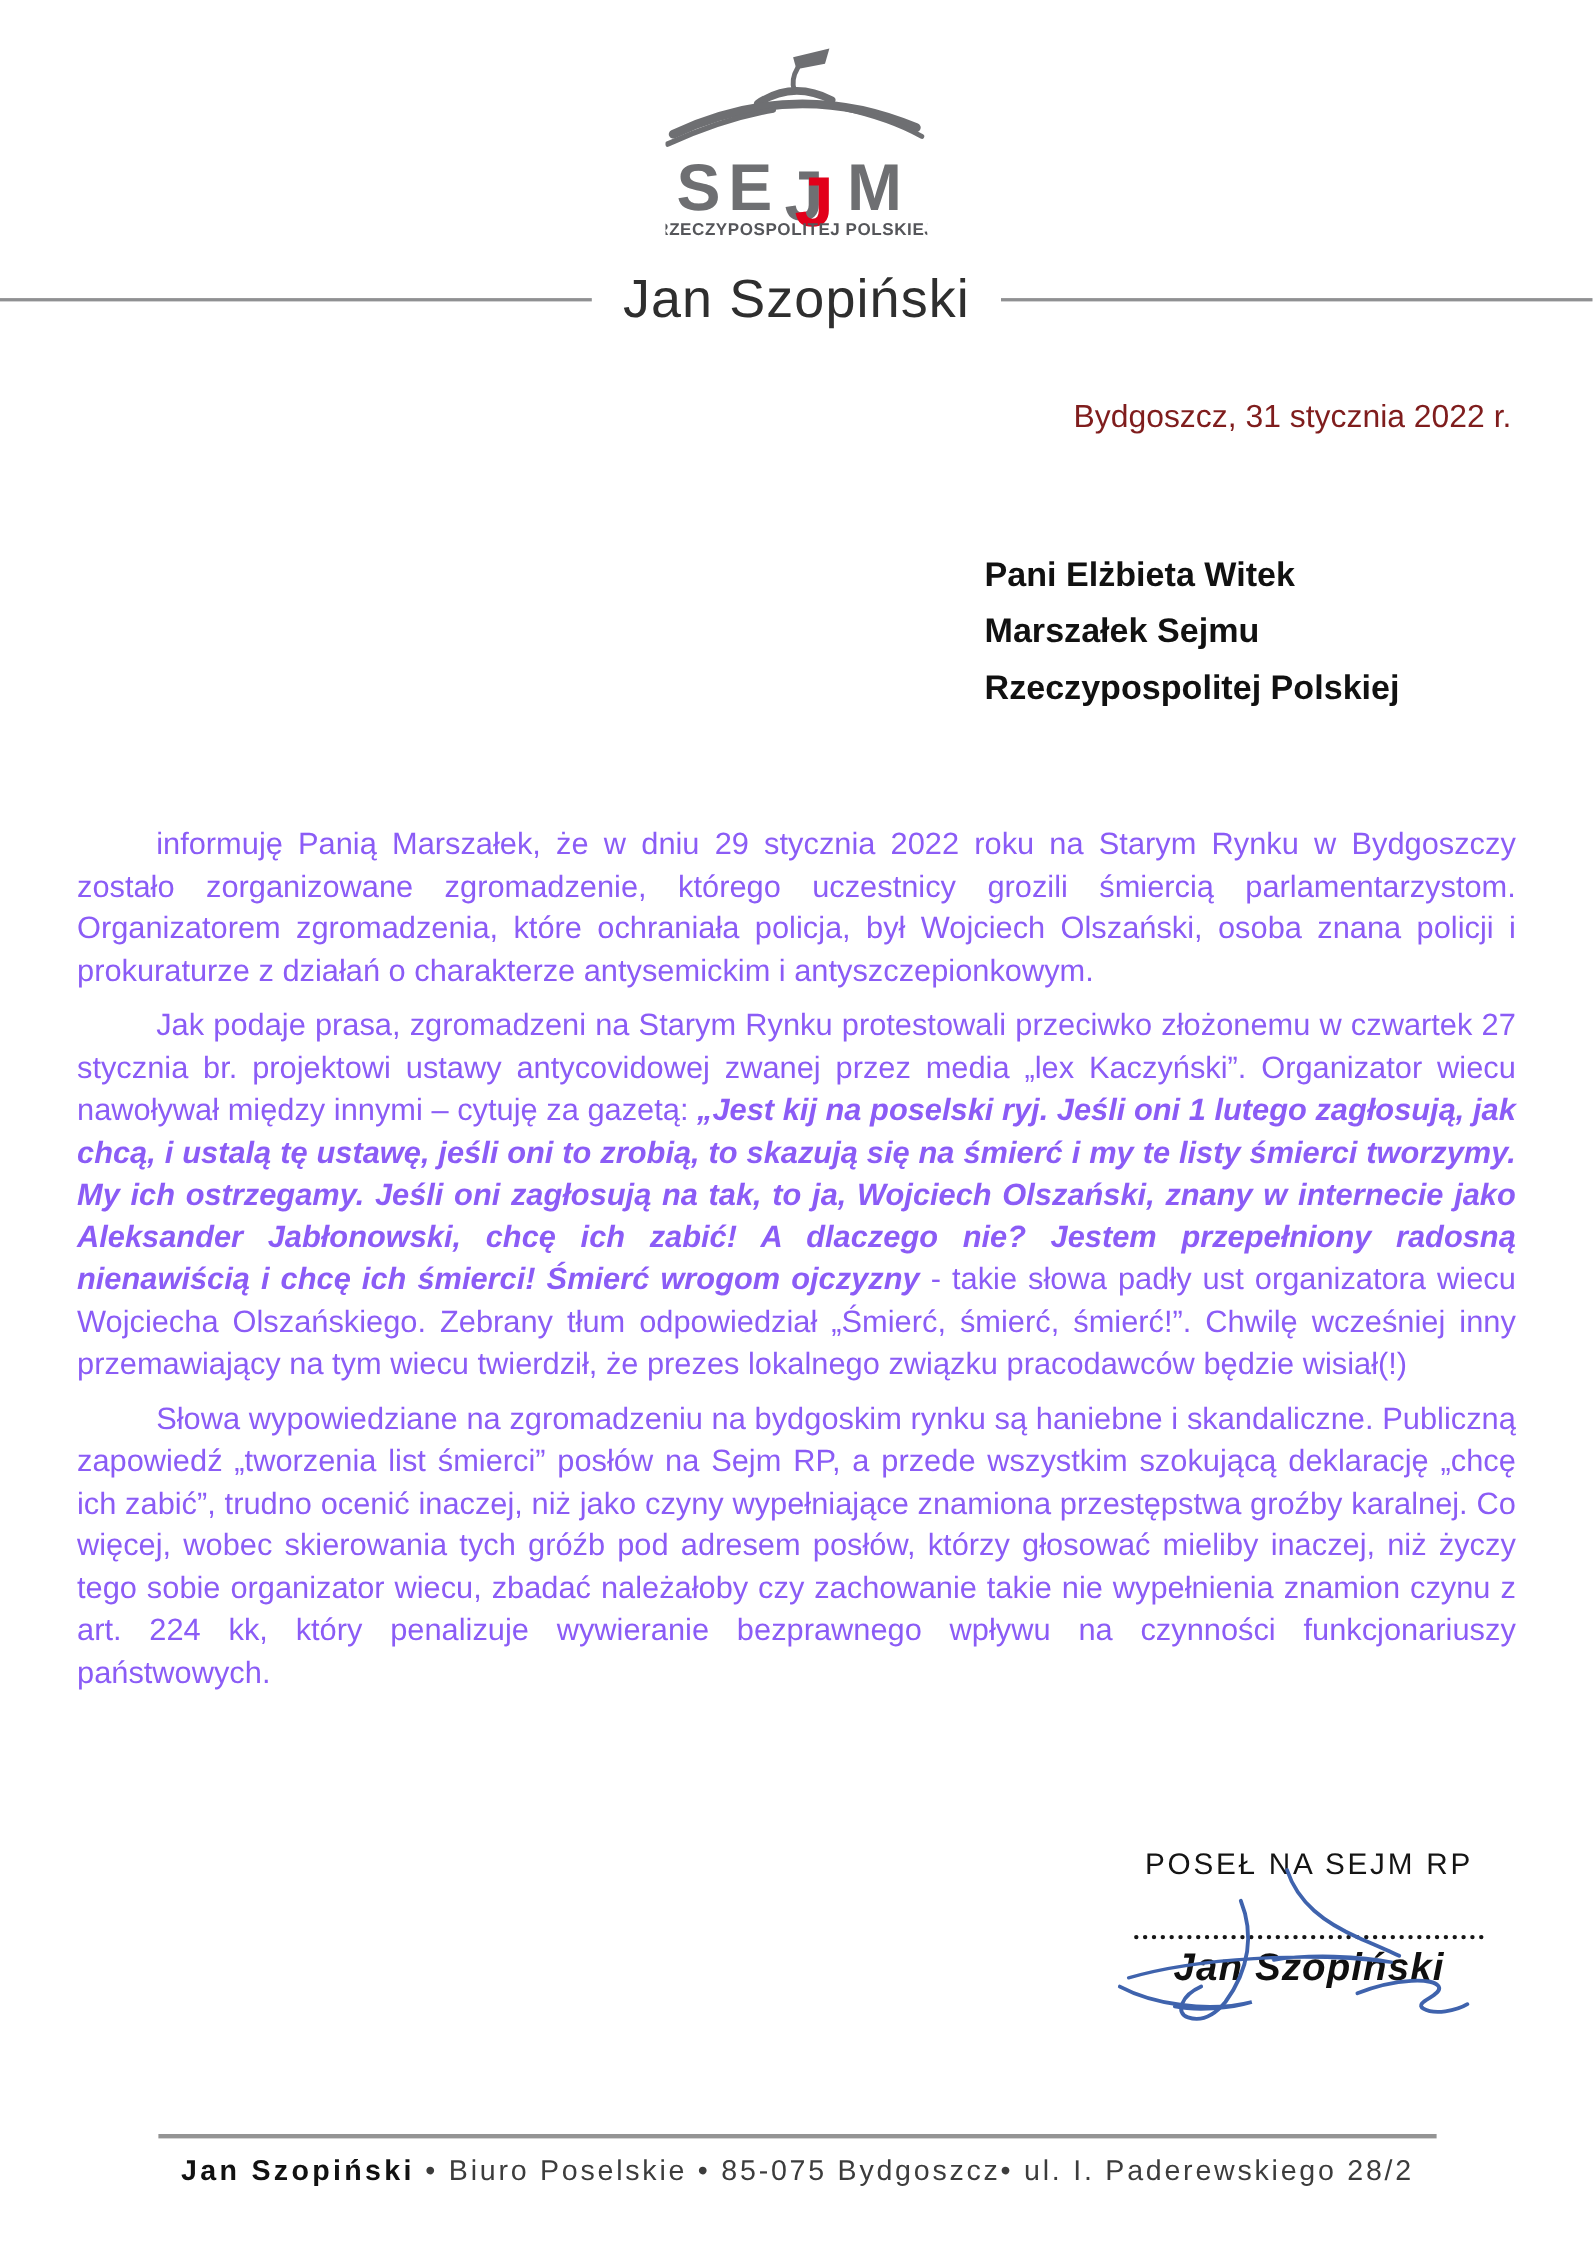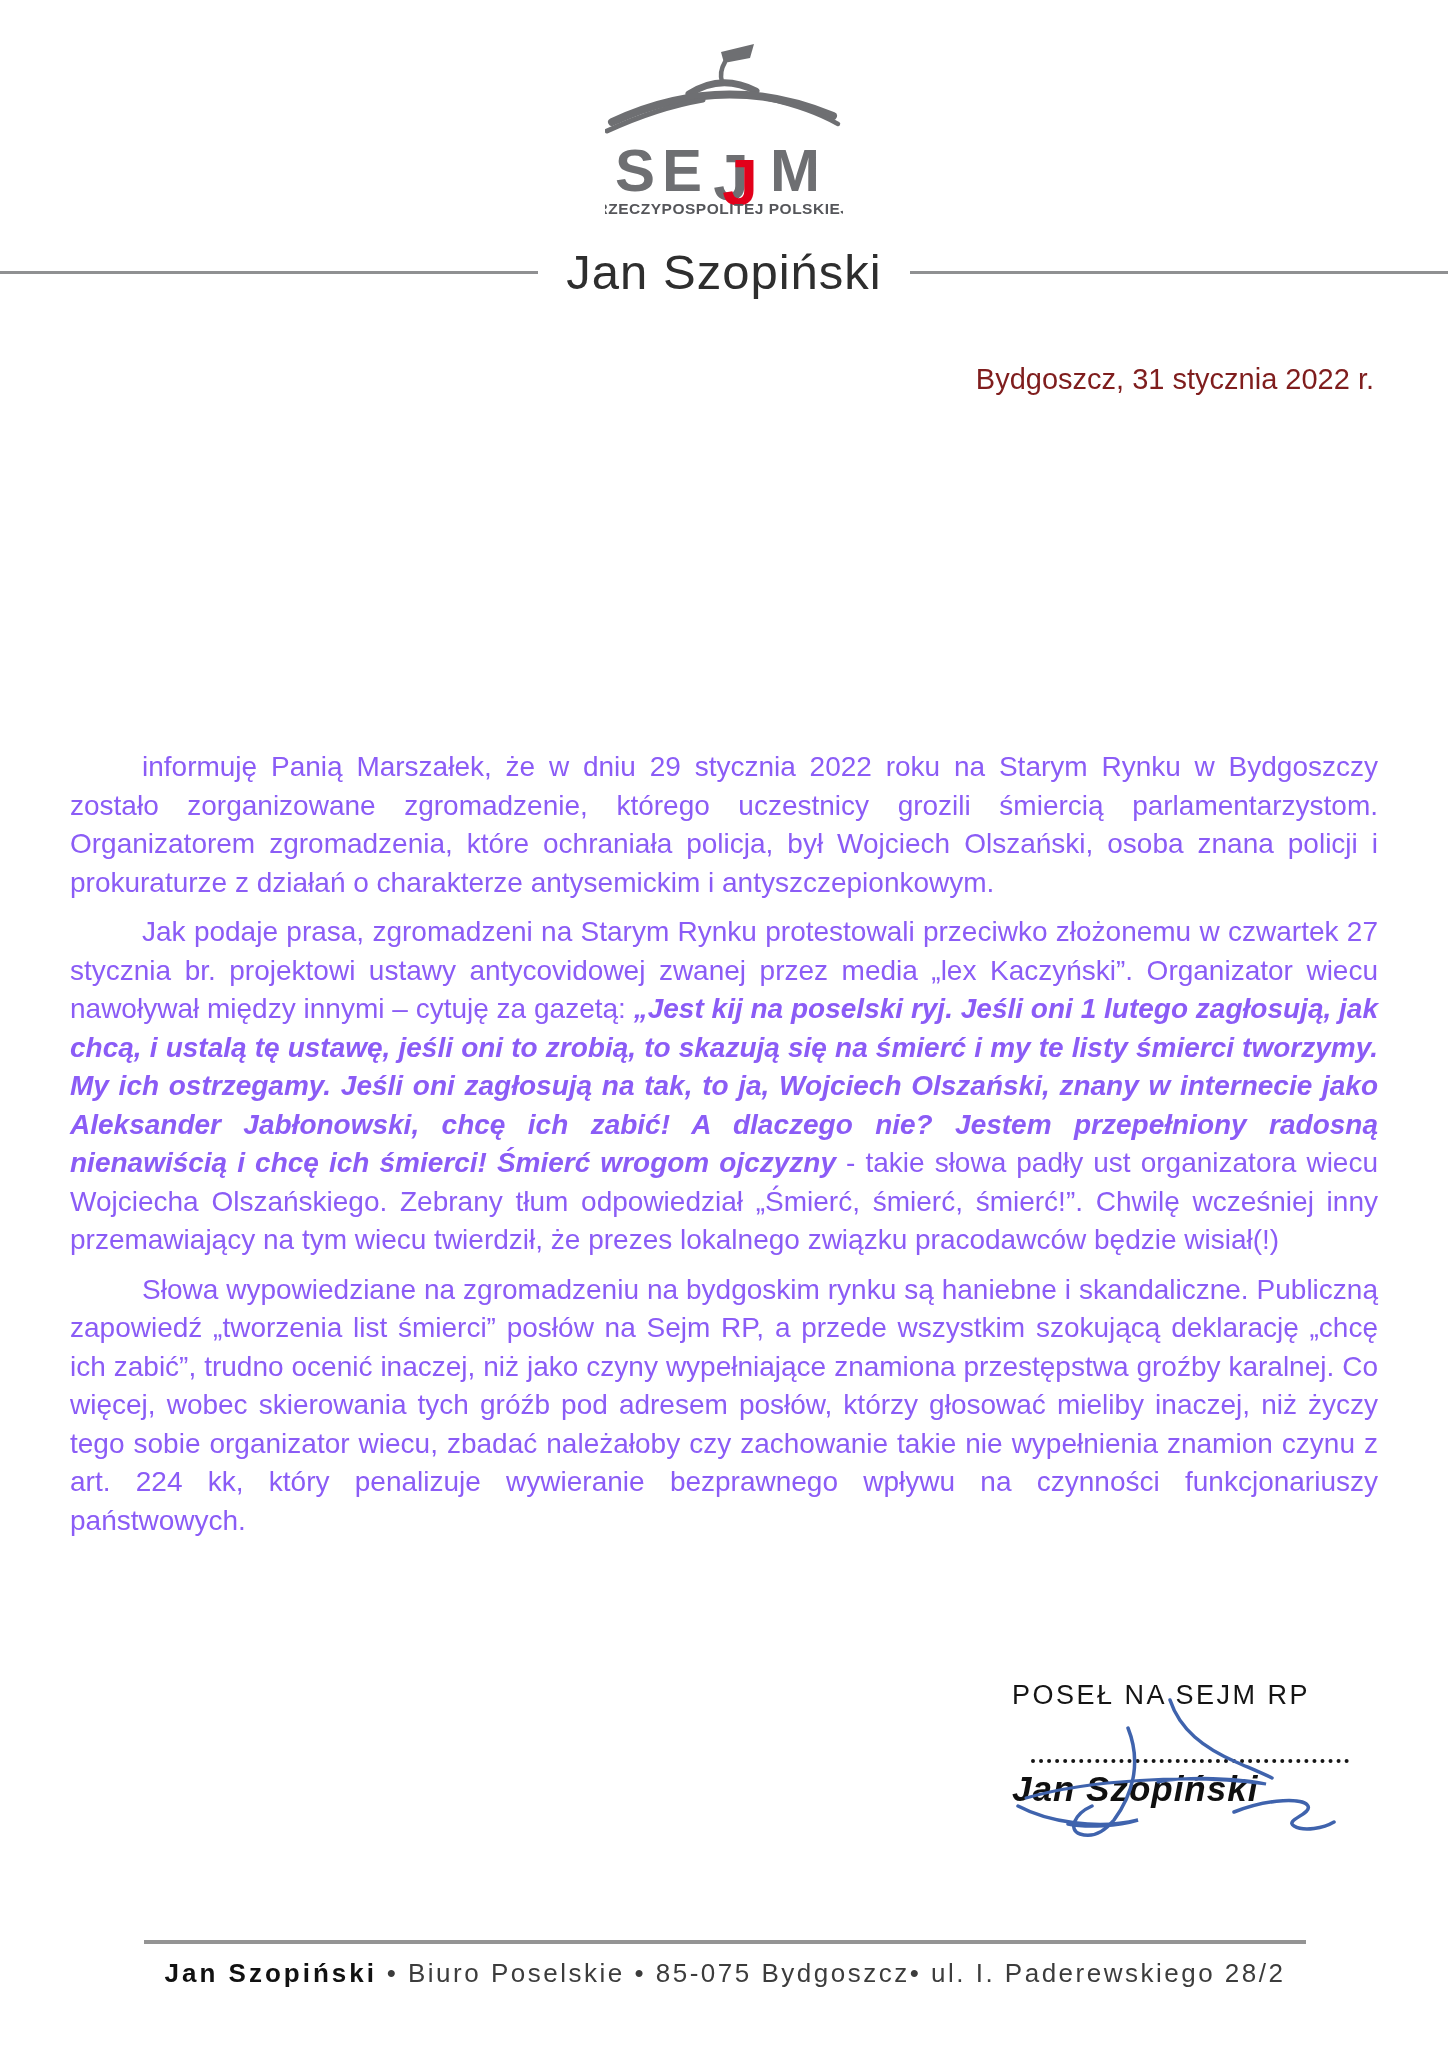--- a/index.html
+++ b/index.html
@@ -89,20 +89,21 @@
     font-weight: bold;
     font-style: italic;
   }
 
   
   .sig-block {
     position: absolute;
     top: 1680px;
     left: 1012px;
     width: 356px;
+    text-align: center;
   }
   .sig-role {
     font-size: 27px;
     letter-spacing: 2.5px;
     color: #141414;
     white-space: nowrap;
   }
   .sig-dotted {
     margin: 48px auto 0 auto;
     width: 318px;
@@ -182,20 +183,25 @@
   </div>
 
   <div class="header-band">
     <div class="header-rule"></div>
     <div class="header-name">Jan Szopiński</div>
     <div class="header-rule"></div>
   </div>
 
   <div class="dateline">Bydgoszcz, 31 stycznia 2022 r.</div>
 
+  <div class="addressee">
+    <div>Pani Elżbieta Witek</div>
+    <div>Marszałek Sejmu</div>
+    <div>Rzeczypospolitej Polskiej</div>
+  </div>
 
   <div class="body-text">
     <p>informuję Panią Marszałek, że w dniu 29 stycznia 2022 roku na Starym Rynku w Bydgoszczy zostało zorganizowane zgromadzenie, którego uczestnicy grozili śmiercią parlamentarzystom. Organizatorem zgromadzenia, które ochraniała policja, był Wojciech Olszański, osoba znana policji i prokuraturze z działań o charakterze antysemickim i antyszczepionkowym.</p>
     <p><span>Jak podaje prasa, zgromadzeni na Starym Rynku protestowali przeciwko złożonemu w czwartek 27 stycznia br. projektowi ustawy antycovidowej zwanej przez media „lex Kaczyński”. Organizator wiecu nawoływał między innymi – cytuję za gazetą: </span><span class="quote-bold-italic">„Jest kij na poselski ryj. Jeśli oni 1 lutego zagłosują, jak chcą, i ustalą tę ustawę, jeśli oni to zrobią,  to skazują się na śmierć i my te listy śmierci tworzymy. My ich ostrzegamy. Jeśli oni zagłosują na tak, to ja, Wojciech Olszański, znany w internecie jako Aleksander Jabłonowski, chcę ich zabić! A dlaczego nie? Jestem przepełniony radosną nienawiścią i chcę ich śmierci! Śmierć wrogom ojczyzny</span><span> - takie słowa padły ust organizatora wiecu Wojciecha Olszańskiego. Zebrany tłum odpowiedział „Śmierć, śmierć, śmierć!”. Chwilę wcześniej  inny przemawiający na tym wiecu twierdził, że prezes lokalnego związku pracodawców będzie wisiał(!)</span></p>
     <p>Słowa wypowiedziane na zgromadzeniu na bydgoskim rynku są haniebne i skandaliczne. Publiczną zapowiedź „tworzenia list śmierci” posłów na Sejm RP, a przede wszystkim szokującą deklarację „chcę ich zabić”, trudno ocenić inaczej, niż jako czyny wypełniające znamiona przestępstwa groźby karalnej. Co więcej, wobec skierowania tych gróźb pod adresem posłów, którzy głosować mieliby inaczej, niż życzy tego sobie organizator wiecu, zbadać należałoby czy zachowanie takie nie wypełnienia znamion czynu z art. 224 kk, który penalizuje wywieranie bezprawnego wpływu na czynności funkcjonariuszy państwowych.</p>
   </div>
 
   <div class="sig-block">
     <div class="sig-role">POSEŁ NA SEJM RP</div>
     <div class="sig-dotted"></div>

